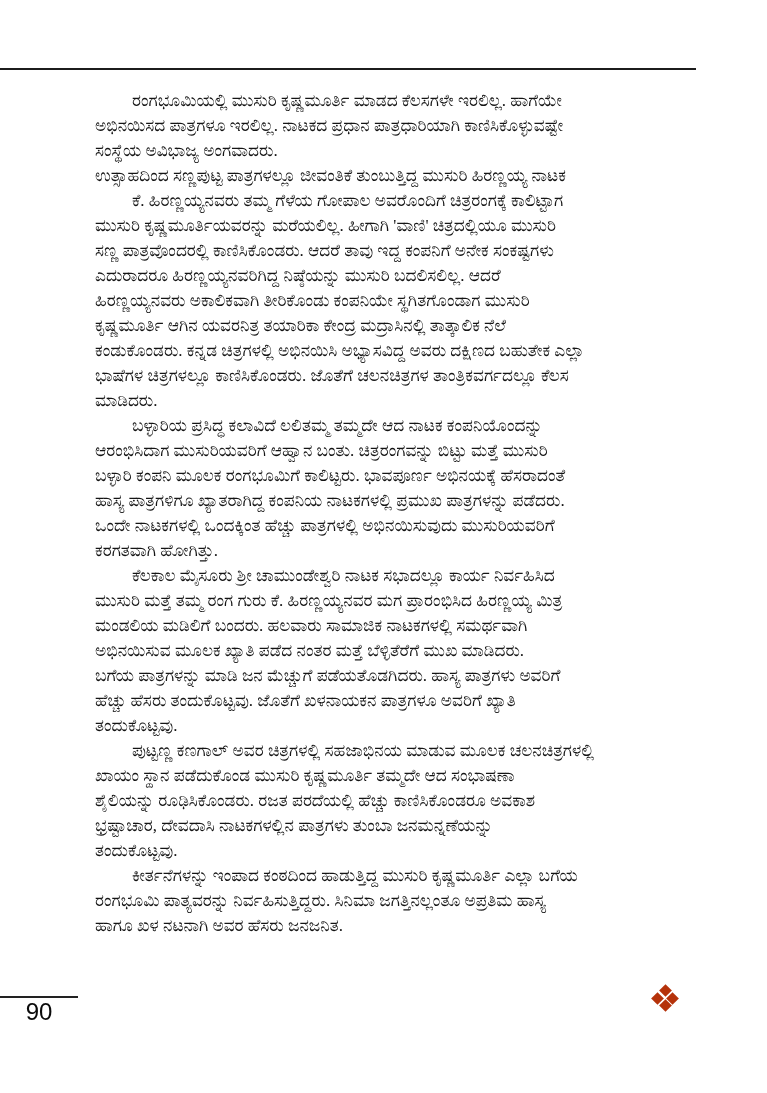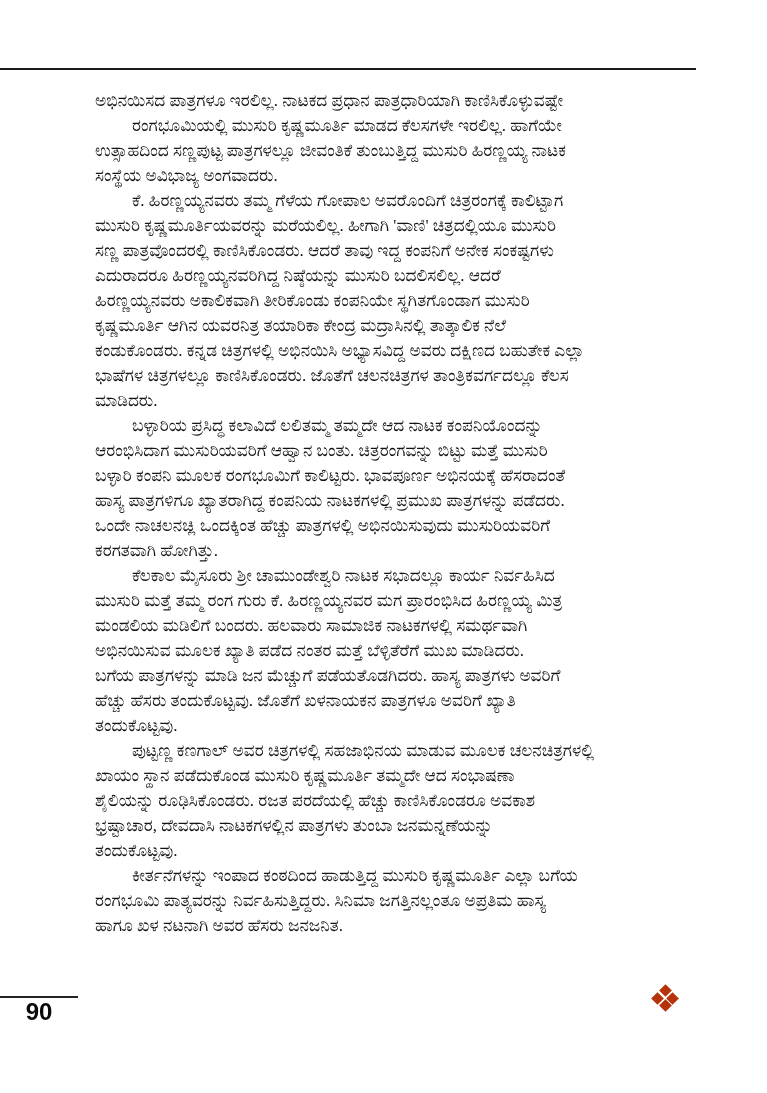--- a/index.html
+++ b/index.html
@@ -44,21 +44,21 @@
     height: 2px;
     background: #222222;
   }
   .page-number {
     position: absolute;
     left: 0;
     top: 998px;
     width: 78px;
     text-align: center;
     font-family: "Liberation Sans", "DejaVu Sans", sans-serif;
-    font-weight: bold;
+    font-weight: normal;
     font-size: 24px;
     color: #0a0a0a;
   }
   .ornament {
     position: absolute;
     left: 653px;
     top: 986px;
     width: 24px;
     height: 24px;
   }
@@ -77,44 +77,44 @@
 </head>
 <body>
 
 <div class="page">
 
   <div class="top-rule"></div>
 
   <div class="text-block">
 
     <div class="para">
+      <div class="line indent">ರಂಗಭೂಮಿಯಲ್ಲಿ ಮುಸುರಿ ಕೃಷ್ಣಮೂರ್ತಿ ಮಾಡದ ಕೆಲಸಗಳೇ ಇರಲಿಲ್ಲ. ಹಾಗೆಯೇ</div>
       <div class="line">ಅಭಿನಯಿಸದ ಪಾತ್ರಗಳೂ ಇರಲಿಲ್ಲ. ನಾಟಕದ ಪ್ರಧಾನ ಪಾತ್ರಧಾರಿಯಾಗಿ ಕಾಣಿಸಿಕೊಳ್ಳುವಷ್ಟೇ</div>
-      <div class="line indent">ರಂಗಭೂಮಿಯಲ್ಲಿ ಮುಸುರಿ ಕೃಷ್ಣಮೂರ್ತಿ ಮಾಡದ ಕೆಲಸಗಳೇ ಇರಲಿಲ್ಲ. ಹಾಗೆಯೇ</div>
+      <div class="line">ಸಂಸ್ಥೆಯ ಅವಿಭಾಜ್ಯ ಅಂಗವಾದರು.</div>
       <div class="line">ಉತ್ಸಾಹದಿಂದ ಸಣ್ಣಪುಟ್ಟ ಪಾತ್ರಗಳಲ್ಲೂ ಜೀವಂತಿಕೆ ತುಂಬುತ್ತಿದ್ದ ಮುಸುರಿ ಹಿರಣ್ಣಯ್ಯ ನಾಟಕ</div>
-      <div class="line">ಸಂಸ್ಥೆಯ ಅವಿಭಾಜ್ಯ ಅಂಗವಾದರು.</div>
     </div>
 
     <div class="para">
       <div class="line indent">ಕೆ. ಹಿರಣ್ಣಯ್ಯನವರು ತಮ್ಮ ಗೆಳೆಯ ಗೋಪಾಲ ಅವರೊಂದಿಗೆ ಚಿತ್ರರಂಗಕ್ಕೆ ಕಾಲಿಟ್ಟಾಗ</div>
       <div class="line">ಮುಸುರಿ ಕೃಷ್ಣಮೂರ್ತಿಯವರನ್ನು ಮರೆಯಲಿಲ್ಲ. ಹೀಗಾಗಿ 'ವಾಣಿ' ಚಿತ್ರದಲ್ಲಿಯೂ ಮುಸುರಿ</div>
       <div class="line">ಸಣ್ಣ ಪಾತ್ರವೊಂದರಲ್ಲಿ ಕಾಣಿಸಿಕೊಂಡರು. ಆದರೆ ತಾವು ಇದ್ದ ಕಂಪನಿಗೆ ಅನೇಕ ಸಂಕಷ್ಟಗಳು</div>
       <div class="line">ಎದುರಾದರೂ ಹಿರಣ್ಣಯ್ಯನವರಿಗಿದ್ದ ನಿಷ್ಠೆಯನ್ನು ಮುಸುರಿ ಬದಲಿಸಲಿಲ್ಲ. ಆದರೆ</div>
       <div class="line">ಹಿರಣ್ಣಯ್ಯನವರು ಅಕಾಲಿಕವಾಗಿ ತೀರಿಕೊಂಡು ಕಂಪನಿಯೇ ಸ್ಥಗಿತಗೊಂಡಾಗ ಮುಸುರಿ</div>
       <div class="line">ಕೃಷ್ಣಮೂರ್ತಿ ಆಗಿನ ಯವರನಿತ್ರ ತಯಾರಿಕಾ ಕೇಂದ್ರ ಮದ್ರಾಸಿನಲ್ಲಿ ತಾತ್ಕಾಲಿಕ ನೆಲೆ</div>
       <div class="line">ಕಂಡುಕೊಂಡರು. ಕನ್ನಡ ಚಿತ್ರಗಳಲ್ಲಿ ಅಭಿನಯಿಸಿ ಅಭ್ಯಾಸವಿದ್ದ ಅವರು ದಕ್ಷಿಣದ ಬಹುತೇಕ ಎಲ್ಲಾ</div>
       <div class="line">ಭಾಷೆಗಳ ಚಿತ್ರಗಳಲ್ಲೂ ಕಾಣಿಸಿಕೊಂಡರು. ಜೊತೆಗೆ ಚಲನಚಿತ್ರಗಳ ತಾಂತ್ರಿಕವರ್ಗದಲ್ಲೂ ಕೆಲಸ</div>
       <div class="line">ಮಾಡಿದರು.</div>
     </div>
 
     <div class="para">
       <div class="line indent">ಬಳ್ಳಾರಿಯ ಪ್ರಸಿದ್ಧ ಕಲಾವಿದೆ ಲಲಿತಮ್ಮ ತಮ್ಮದೇ ಆದ ನಾಟಕ ಕಂಪನಿಯೊಂದನ್ನು</div>
       <div class="line">ಆರಂಭಿಸಿದಾಗ ಮುಸುರಿಯವರಿಗೆ ಆಹ್ವಾನ ಬಂತು. ಚಿತ್ರರಂಗವನ್ನು ಬಿಟ್ಟು ಮತ್ತೆ ಮುಸುರಿ</div>
       <div class="line">ಬಳ್ಳಾರಿ ಕಂಪನಿ ಮೂಲಕ ರಂಗಭೂಮಿಗೆ ಕಾಲಿಟ್ಟರು. ಭಾವಪೂರ್ಣ ಅಭಿನಯಕ್ಕೆ ಹೆಸರಾದಂತೆ</div>
       <div class="line">ಹಾಸ್ಯ ಪಾತ್ರಗಳಿಗೂ ಖ್ಯಾತರಾಗಿದ್ದ ಕಂಪನಿಯ ನಾಟಕಗಳಲ್ಲಿ ಪ್ರಮುಖ ಪಾತ್ರಗಳನ್ನು ಪಡೆದರು.</div>
-      <div class="line">ಒಂದೇ ನಾಚಲನಚ್ಲಿ ಒಂದಕ್ಕಿಂತ ಹೆಚ್ಚು ಪಾತ್ರಗಳಲ್ಲಿ ಅಭಿನಯಿಸುವುದು ಮುಸುರಿಯವರಿಗೆ</div>
+      <div class="line">ಒಂದೇ ನಾಟಕಗಳಲ್ಲಿ ಒಂದಕ್ಕಿಂತ ಹೆಚ್ಚು ಪಾತ್ರಗಳಲ್ಲಿ ಅಭಿನಯಿಸುವುದು ಮುಸುರಿಯವರಿಗೆ</div>
       <div class="line">ಕರಗತವಾಗಿ ಹೋಗಿತ್ತು.</div>
     </div>
 
     <div class="para">
       <div class="line indent">ಕೆಲಕಾಲ ಮೈಸೂರು ಶ್ರೀ ಚಾಮುಂಡೇಶ್ವರಿ ನಾಟಕ ಸಭಾದಲ್ಲೂ ಕಾರ್ಯ ನಿರ್ವಹಿಸಿದ</div>
       <div class="line">ಮುಸುರಿ ಮತ್ತೆ ತಮ್ಮ ರಂಗ ಗುರು ಕೆ. ಹಿರಣ್ಣಯ್ಯನವರ ಮಗ ಪ್ರಾರಂಭಿಸಿದ ಹಿರಣ್ಣಯ್ಯ ಮಿತ್ರ</div>
       <div class="line">ಮಂಡಲಿಯ ಮಡಿಲಿಗೆ ಬಂದರು. ಹಲವಾರು ಸಾಮಾಜಿಕ ನಾಟಕಗಳಲ್ಲಿ ಸಮರ್ಥವಾಗಿ</div>
       <div class="line">ಅಭಿನಯಿಸುವ ಮೂಲಕ ಖ್ಯಾತಿ ಪಡೆದ ನಂತರ ಮತ್ತೆ ಬೆಳ್ಳಿತೆರೆಗೆ ಮುಖ ಮಾಡಿದರು.</div>
     </div>
 

